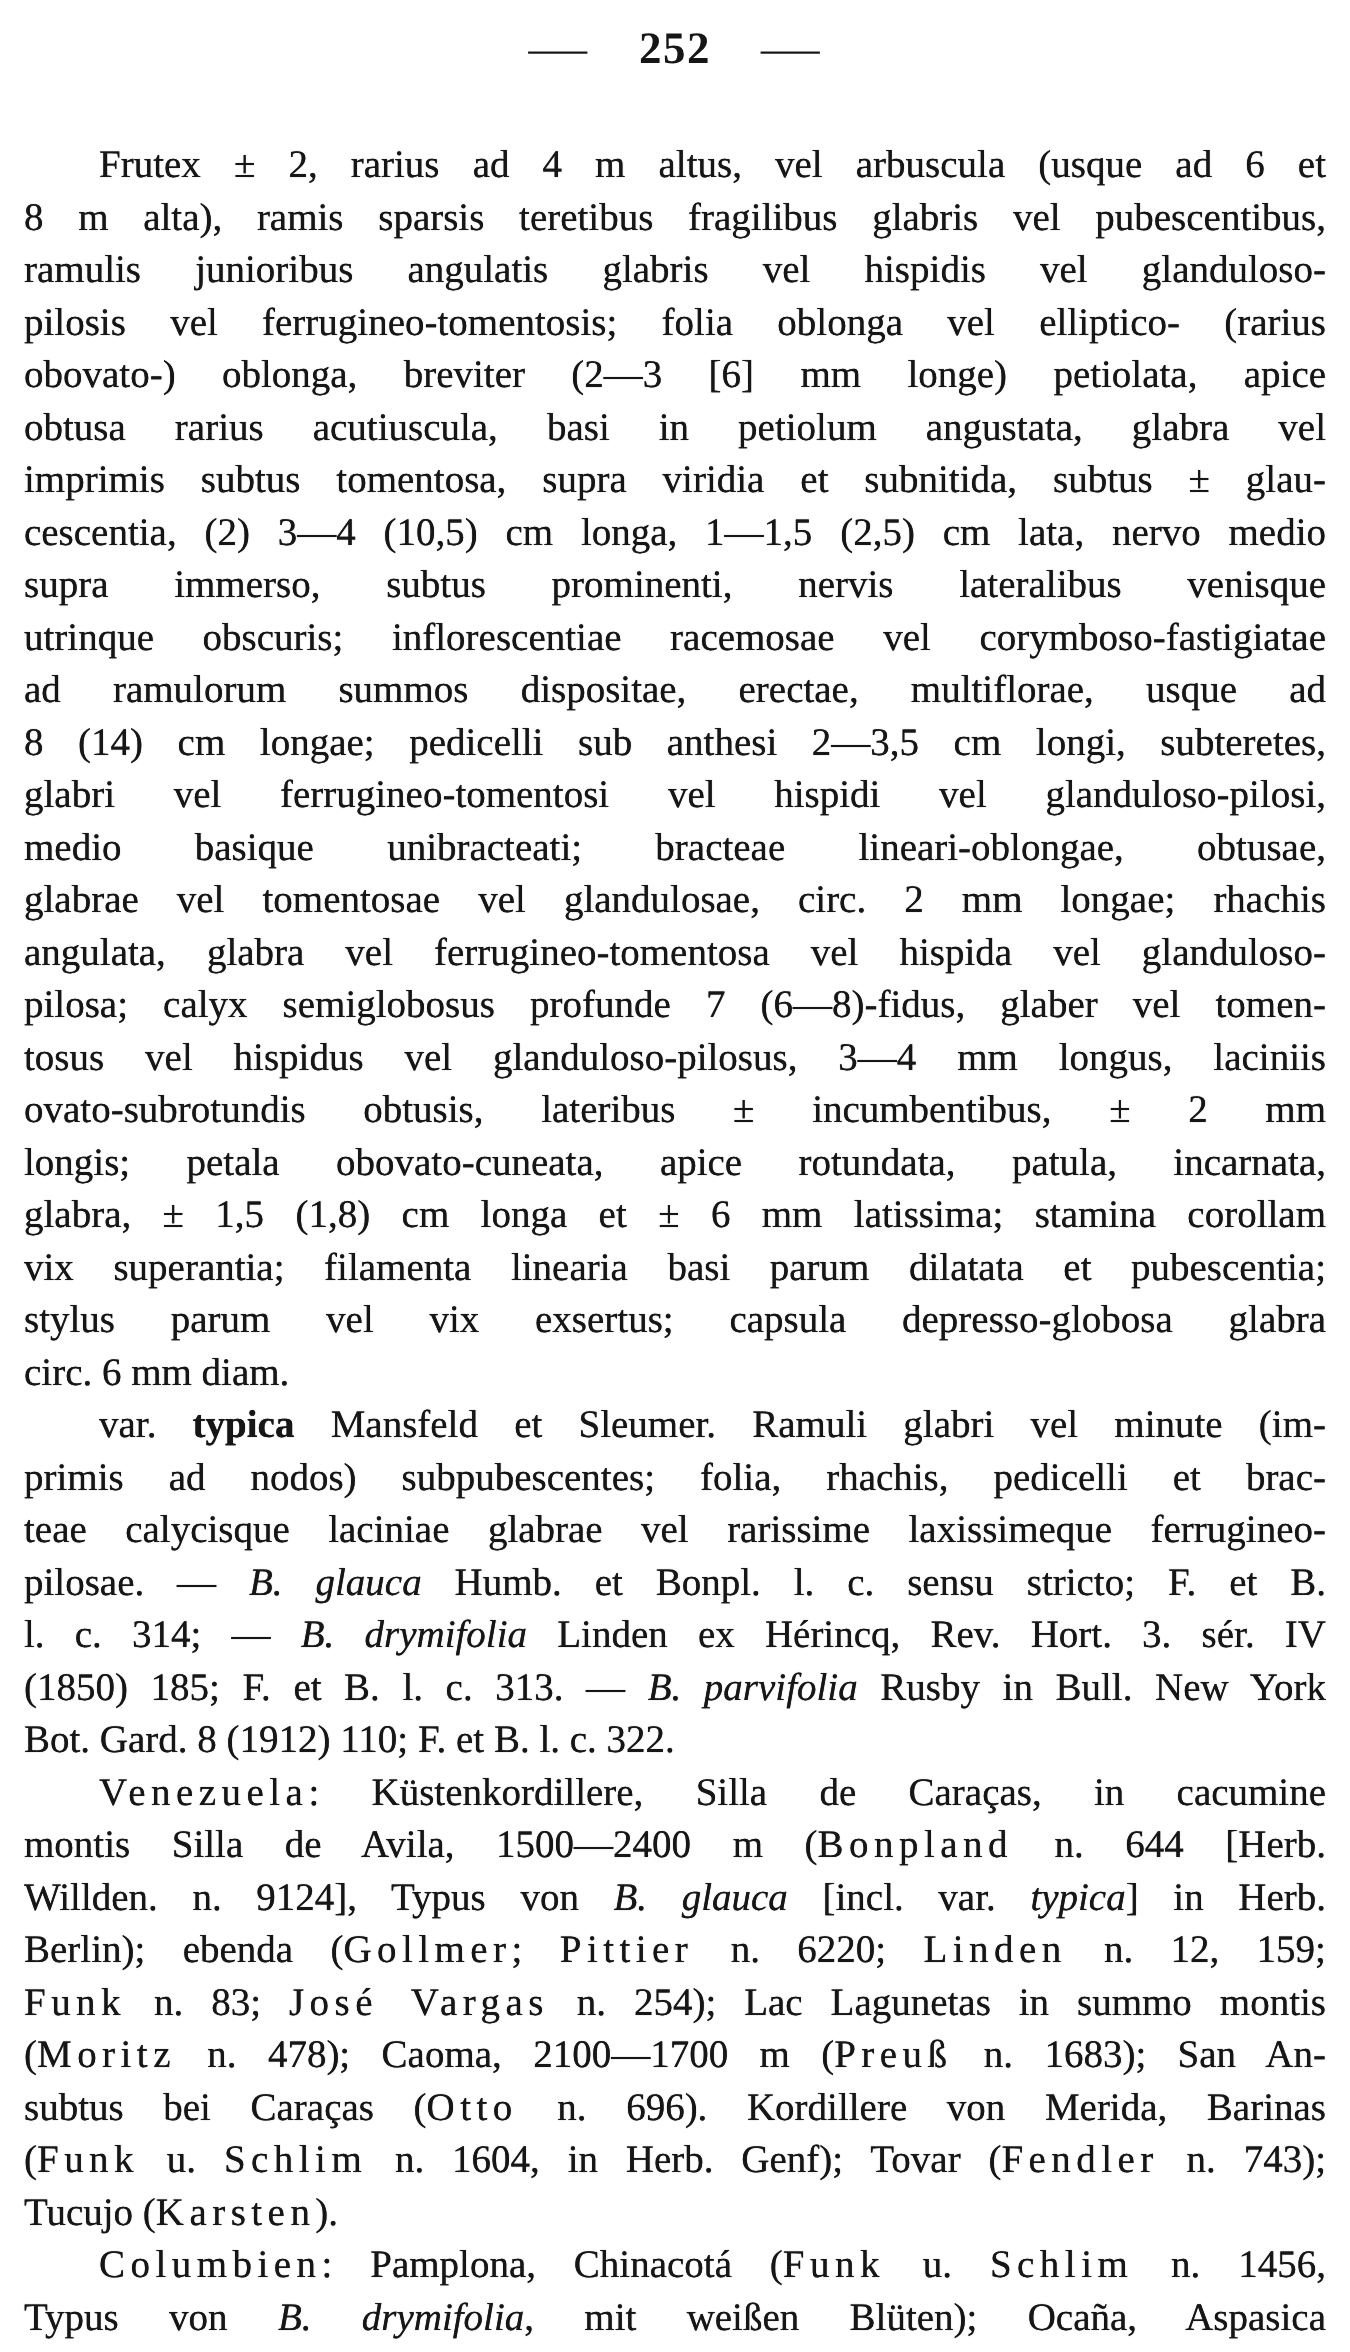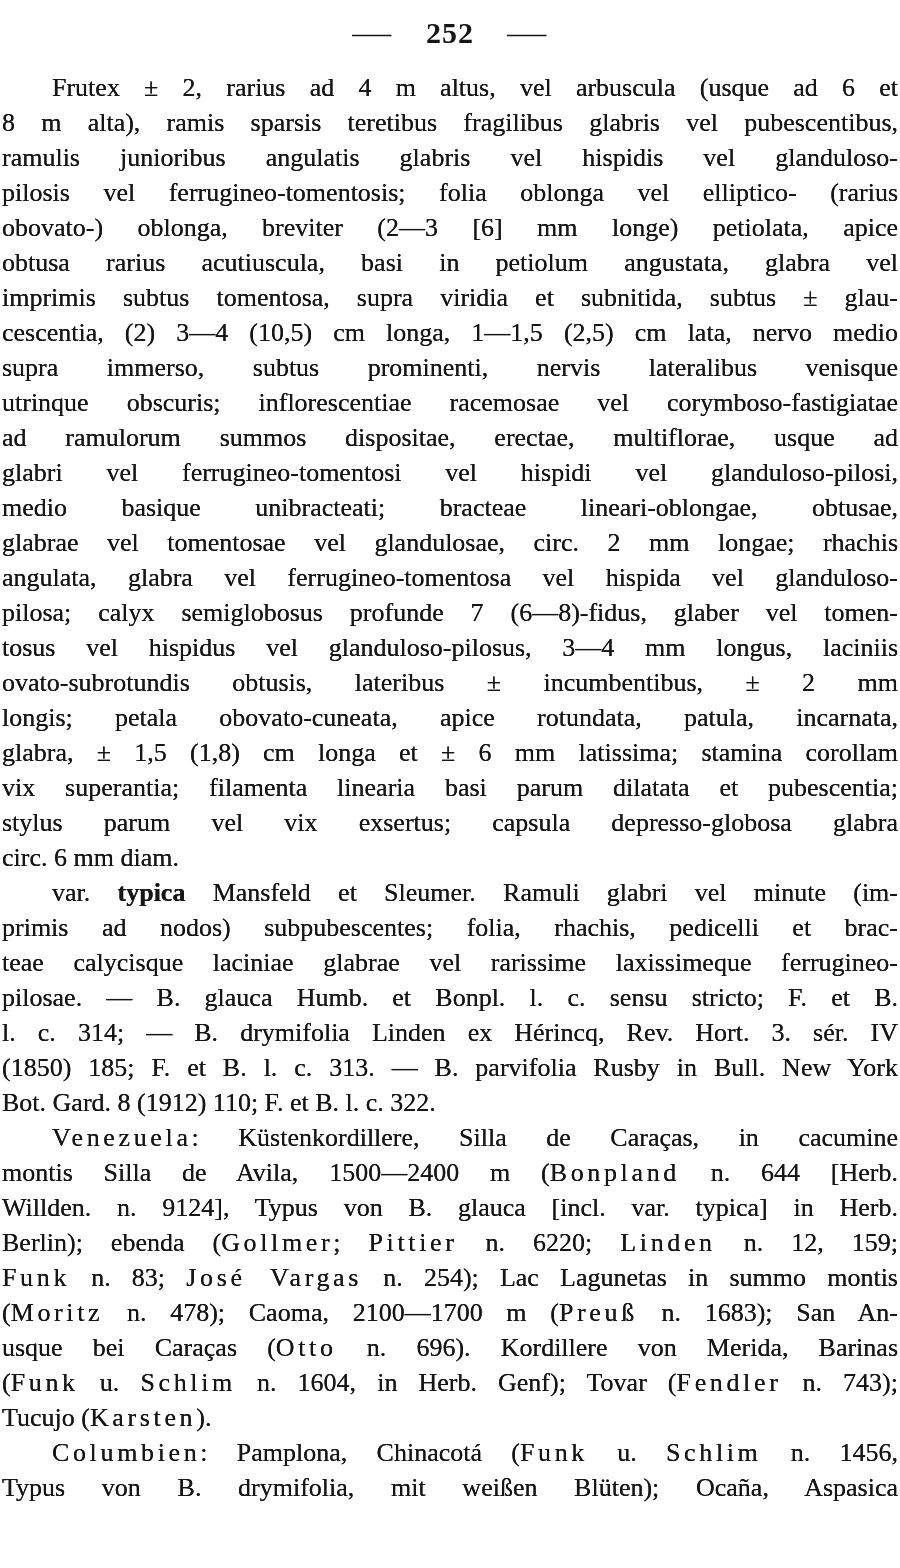--- a/index.html
+++ b/index.html
@@ -30,38 +30,38 @@
     height: 38px;
     font-size: 30px;
     font-weight: bold;
     letter-spacing: 1px;
   }
   .running-header .dash {
     font-weight: normal;
     transform: scaleX(1.3);
   }
   .body-text {
-    margin-top: 18px;
-    padding: 0 2px;
+    margin-top: 40px;
+    padding: 0 16px;
   }
   .line {
     line-height: 35px;
     height: 35px;
     text-align: justify;
     text-align-last: justify;
     white-space: normal;
     text-shadow: 0 0 0.5px currentColor;
   }
   .line.endline {
     text-align-last: left;
   }
   .line.indent {
     text-indent: 50px;
   }
-  .it { }
+  .it { font-style: italic; }
   .bd { font-weight: bold; }
   .sp { letter-spacing: 0.14em; }
 </style>
 </head>
 <body>
 
 <div class="page">
   <div class="running-header">
     <span class="dash">—</span>
     <span>252</span>
@@ -72,20 +72,21 @@
       <div class="line"><span>8 m alta), ramis sparsis teretibus fragilibus glabris vel pubescentibus,</span></div>
       <div class="line"><span>ramulis junioribus angulatis glabris vel hispidis vel glanduloso-</span></div>
       <div class="line"><span>pilosis vel ferrugineo-tomentosis; folia oblonga vel elliptico- (rarius</span></div>
       <div class="line"><span>obovato-) oblonga, breviter (2—3 [6] mm longe) petiolata, apice</span></div>
       <div class="line"><span>obtusa rarius acutiuscula, basi in petiolum angustata, glabra vel</span></div>
       <div class="line"><span>imprimis subtus tomentosa, supra viridia et subnitida, subtus ± glau-</span></div>
       <div class="line"><span>cescentia, (2) 3—4 (10,5) cm longa, 1—1,5 (2,5) cm lata, nervo medio</span></div>
       <div class="line"><span>supra immerso, subtus prominenti, nervis lateralibus venisque</span></div>
       <div class="line"><span>utrinque obscuris; inflorescentiae racemosae vel corymboso-fastigiatae</span></div>
       <div class="line"><span>ad ramulorum summos dispositae, erectae, multiflorae, usque ad</span></div>
+      <div class="line"><span>8 (14) cm longae; pedicelli sub anthesi 2—3,5 cm longi, subteretes,</span></div>
       <div class="line"><span>glabri vel ferrugineo-tomentosi vel hispidi vel glanduloso-pilosi,</span></div>
       <div class="line"><span>medio basique unibracteati; bracteae lineari-oblongae, obtusae,</span></div>
       <div class="line"><span>glabrae vel tomentosae vel glandulosae, circ. 2 mm longae; rhachis</span></div>
       <div class="line"><span>angulata, glabra vel ferrugineo-tomentosa vel hispida vel glanduloso-</span></div>
       <div class="line"><span>pilosa; calyx semiglobosus profunde 7 (6—8)-fidus, glaber vel tomen-</span></div>
       <div class="line"><span>tosus vel hispidus vel glanduloso-pilosus, 3—4 mm longus, laciniis</span></div>
       <div class="line"><span>ovato-subrotundis obtusis, lateribus ± incumbentibus, ± 2 mm</span></div>
       <div class="line"><span>longis; petala obovato-cuneata, apice rotundata, patula, incarnata,</span></div>
       <div class="line"><span>glabra, ± 1,5 (1,8) cm longa et ± 6 mm latissima; stamina corollam</span></div>
       <div class="line"><span>vix superantia; filamenta linearia basi parum dilatata et pubescentia;</span></div>
@@ -97,19 +98,19 @@
       <div class="line"><span>pilosae. — </span><span class="it">B. glauca</span><span> Humb. et Bonpl. l. c. sensu stricto; F. et B.</span></div>
       <div class="line"><span>l. c. 314; — </span><span class="it">B. drymifolia</span><span> Linden ex Hérincq, Rev. Hort. 3. sér. IV</span></div>
       <div class="line"><span>(1850) 185; F. et B. l. c. 313. — </span><span class="it">B. parvifolia</span><span> Rusby in Bull. New York</span></div>
       <div class="line endline"><span>Bot. Gard. 8 (1912)  110;  F. et B.  l. c. 322.</span></div>
       <div class="line indent"><span class="sp">Venezuela</span><span>: Küstenkordillere, Silla de Caraças, in cacumine</span></div>
       <div class="line"><span>montis Silla de Avila, 1500—2400 m (</span><span class="sp">Bonpland</span><span> n. 644 [Herb.</span></div>
       <div class="line"><span>Willden. n. 9124], Typus von </span><span class="it">B. glauca</span><span> [incl. var. </span><span class="it">typica</span><span>] in Herb.</span></div>
       <div class="line"><span>Berlin); ebenda (</span><span class="sp">Gollmer</span><span>; </span><span class="sp">Pittier</span><span> n. 6220; </span><span class="sp">Linden</span><span> n. 12, 159;</span></div>
       <div class="line"><span class="sp">Funk</span><span> n. 83; </span><span class="sp">José Vargas</span><span> n. 254); Lac Lagunetas in summo montis</span></div>
       <div class="line"><span>(</span><span class="sp">Moritz</span><span> n. 478); Caoma, 2100—1700 m (</span><span class="sp">Preuß</span><span> n. 1683); San An-</span></div>
-      <div class="line"><span>usque bei Caraças (</span><span class="sp">Otto</span><span> n. 696).  Kordillere von Merida, Barinas</span></div>
+      <div class="line"><span>subtus bei Caraças (</span><span class="sp">Otto</span><span> n. 696).  Kordillere von Merida, Barinas</span></div>
       <div class="line"><span>(</span><span class="sp">Funk</span><span> u. </span><span class="sp">Schlim</span><span> n. 1604, in Herb. Genf); Tovar (</span><span class="sp">Fendler</span><span> n. 743);</span></div>
       <div class="line endline"><span>Tucujo (</span><span class="sp">Karsten</span><span>).</span></div>
       <div class="line indent"><span class="sp">Columbien</span><span>: Pamplona, Chinacotá (</span><span class="sp">Funk</span><span> u. </span><span class="sp">Schlim</span><span> n. 1456,</span></div>
       <div class="line"><span>Typus von </span><span class="it">B. drymifolia</span><span>, mit weißen Blüten); Ocaña, Aspasica</span></div>
     </div>
 </div>
 
 </body></html>

